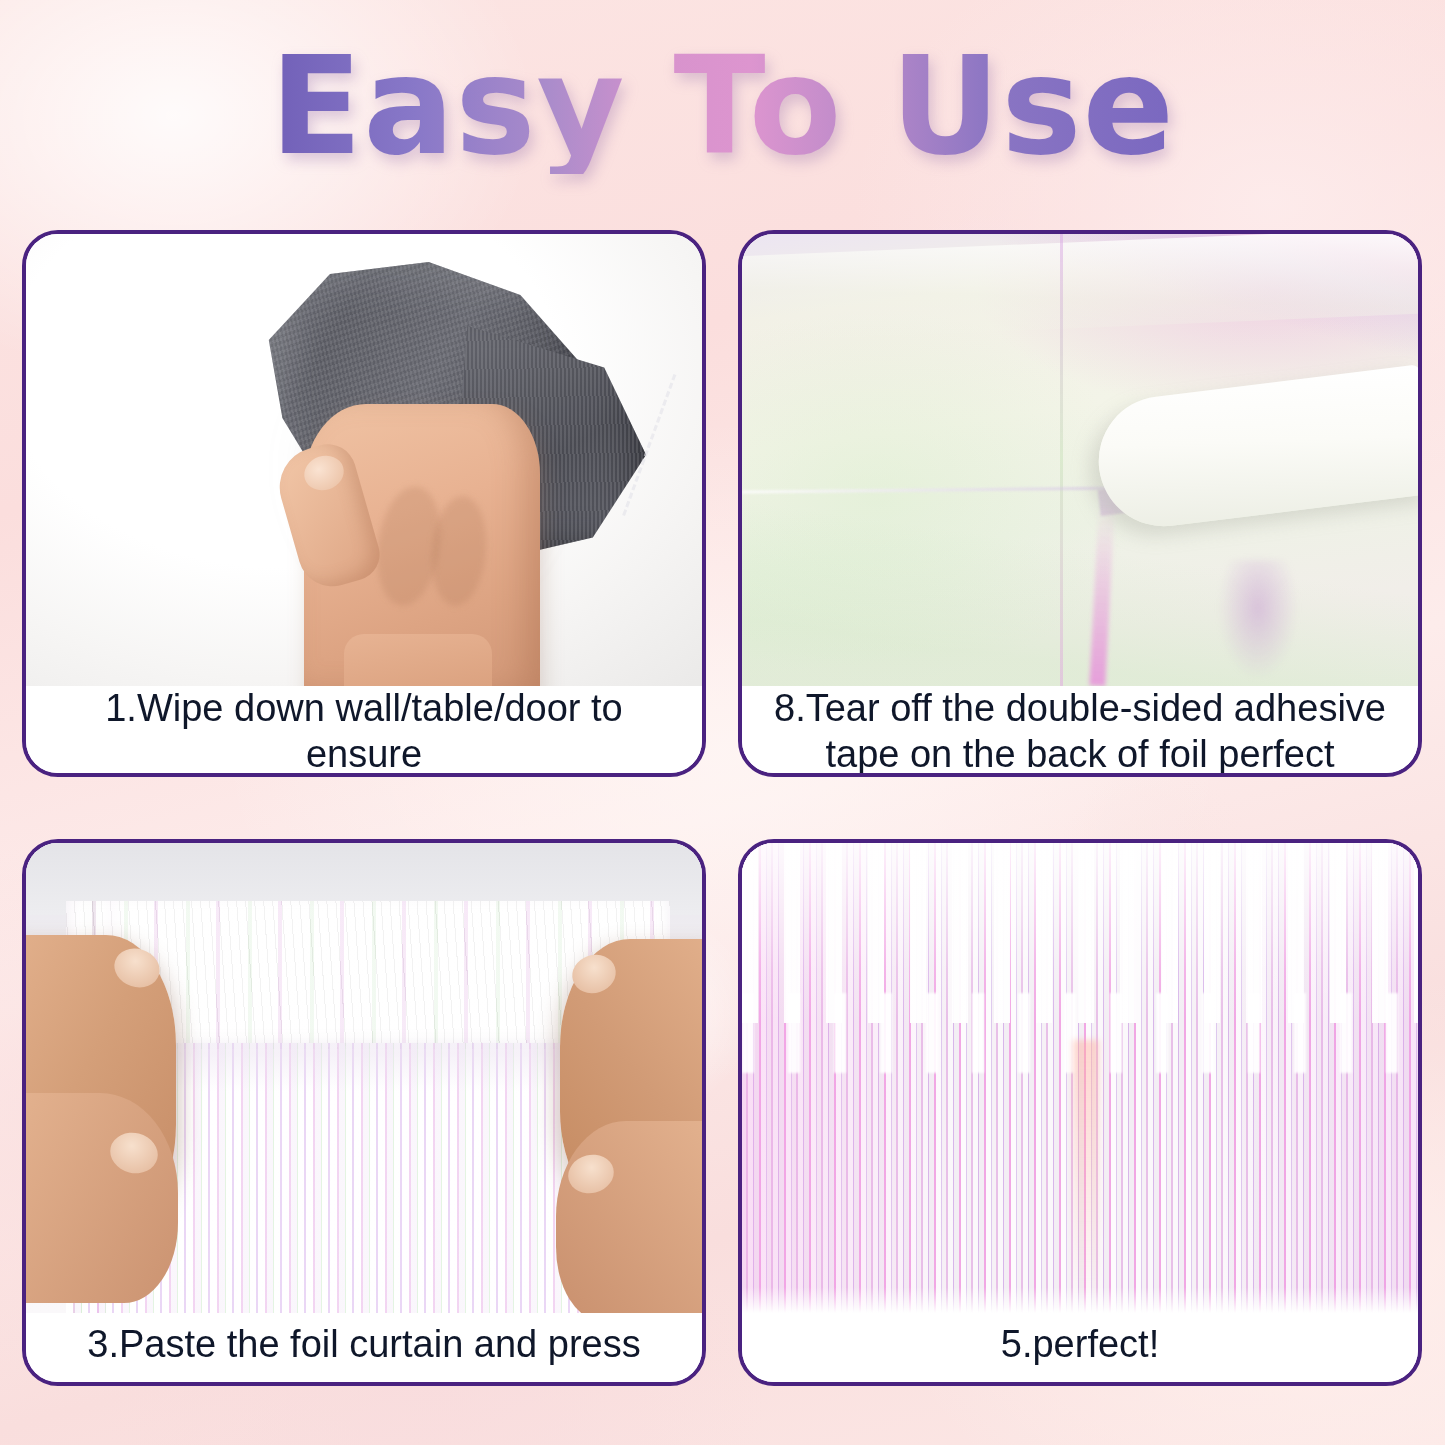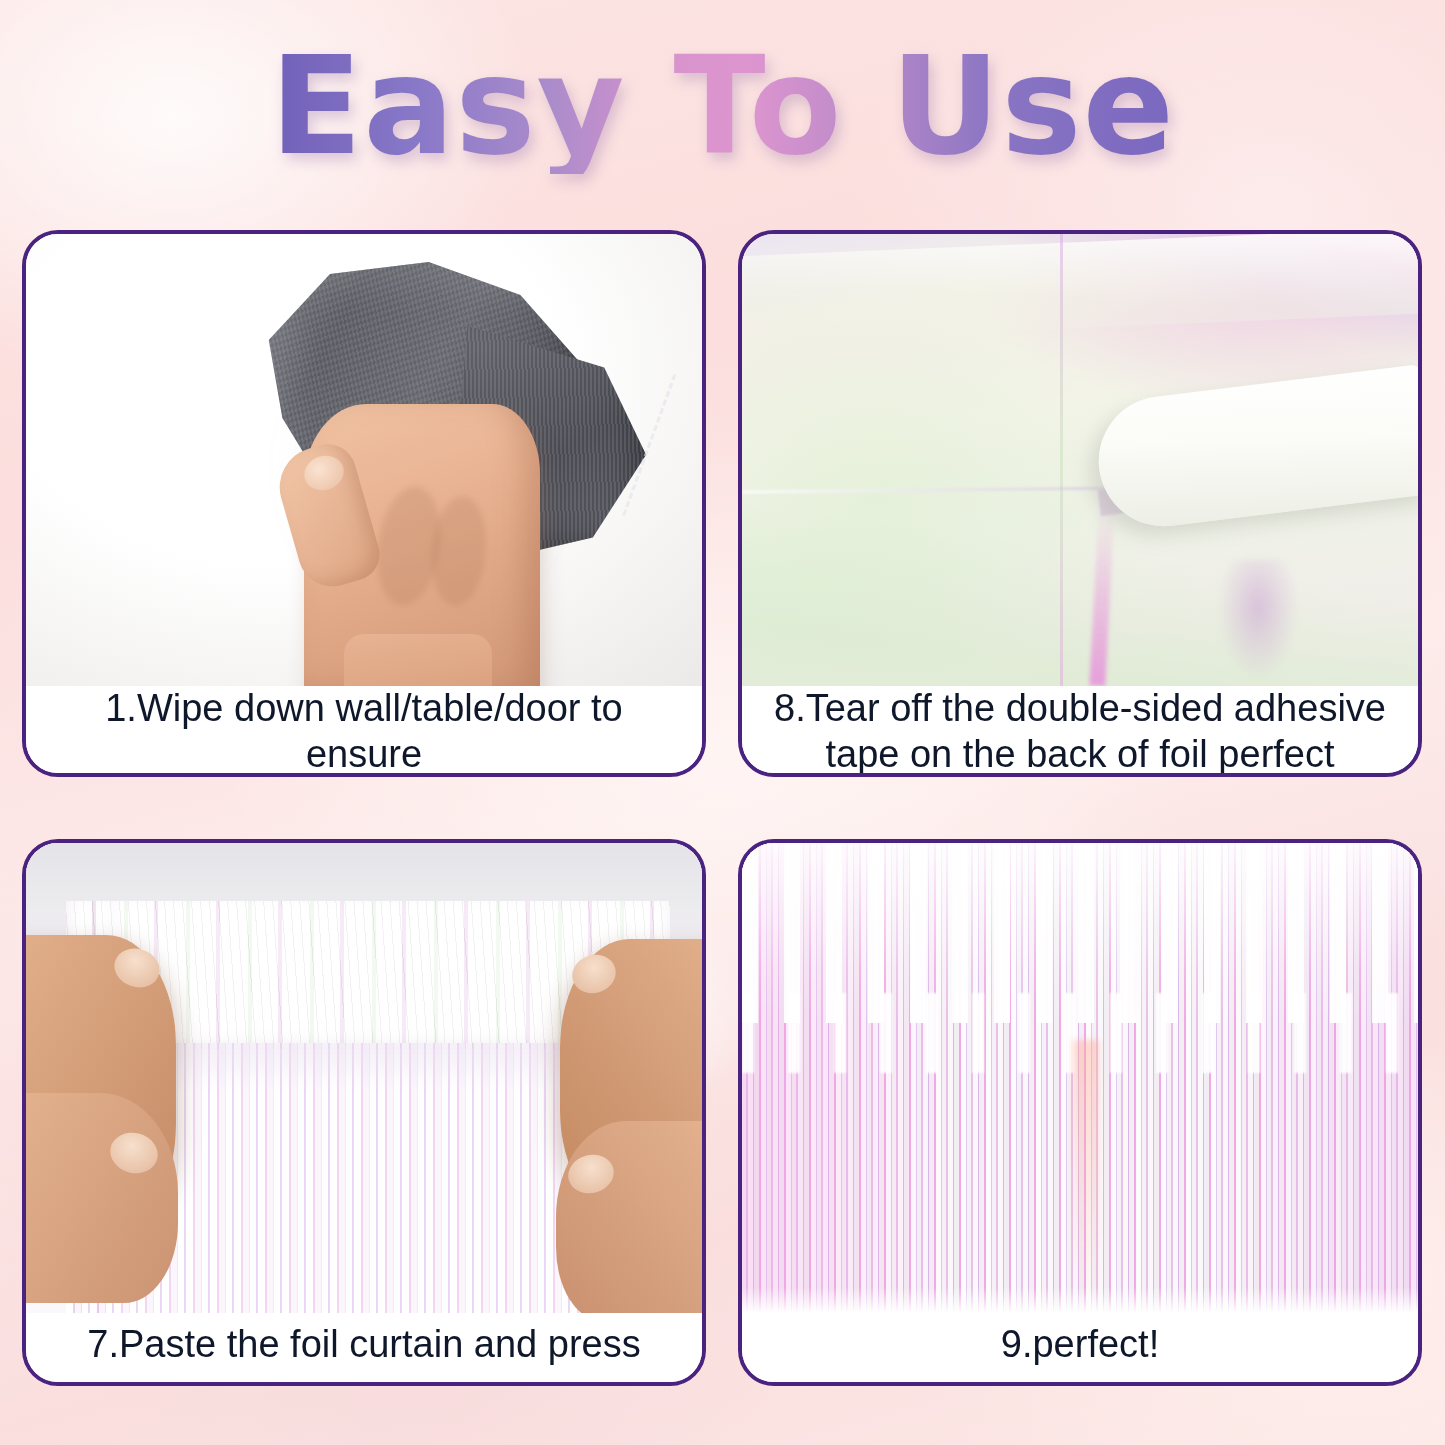--- a/index.html
+++ b/index.html
@@ -279,35 +279,35 @@
       <div class="handL2"></div>
       <div class="nailL1"></div>
       <div class="nailL2"></div>
       <div class="handR"></div>
       <div class="handR2"></div>
       <div class="nailR1"></div>
       <div class="nailR2"></div>
     </div>
     <div class="cap">
       <div>
-        <span>7.Paste the foil curtain and press</span>
+        <span>3.Paste the foil curtain and press</span>
       </div>
     </div>
   </div>
 
   <div class="card">
     <div class="photo p4">
       <div class="curtain"></div>
       <div class="tintL"></div>
       <div class="tintR"></div>
       <div class="shimmerTop"></div>
       <div class="shimmerMid"></div>
       <div class="warm"></div>
       <div class="bottomfade"></div>
     </div>
     <div class="cap">
       <div>
-        <span>9.perfect!</span>
+        <span>5.perfect!</span>
       </div>
     </div>
   </div>
 
 </div>
 
 </body></html>

